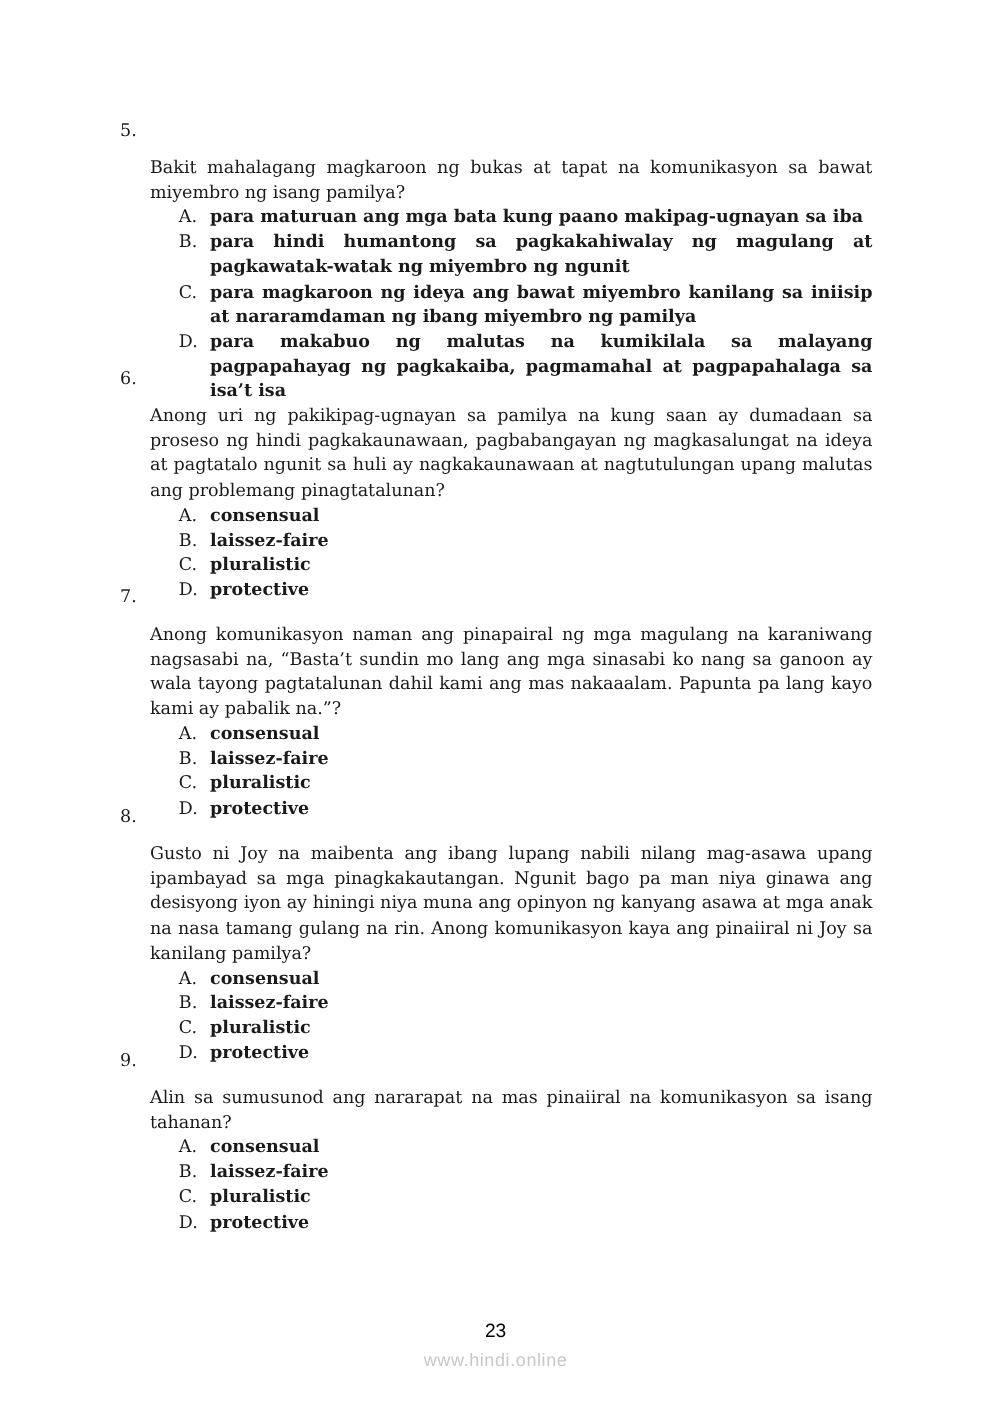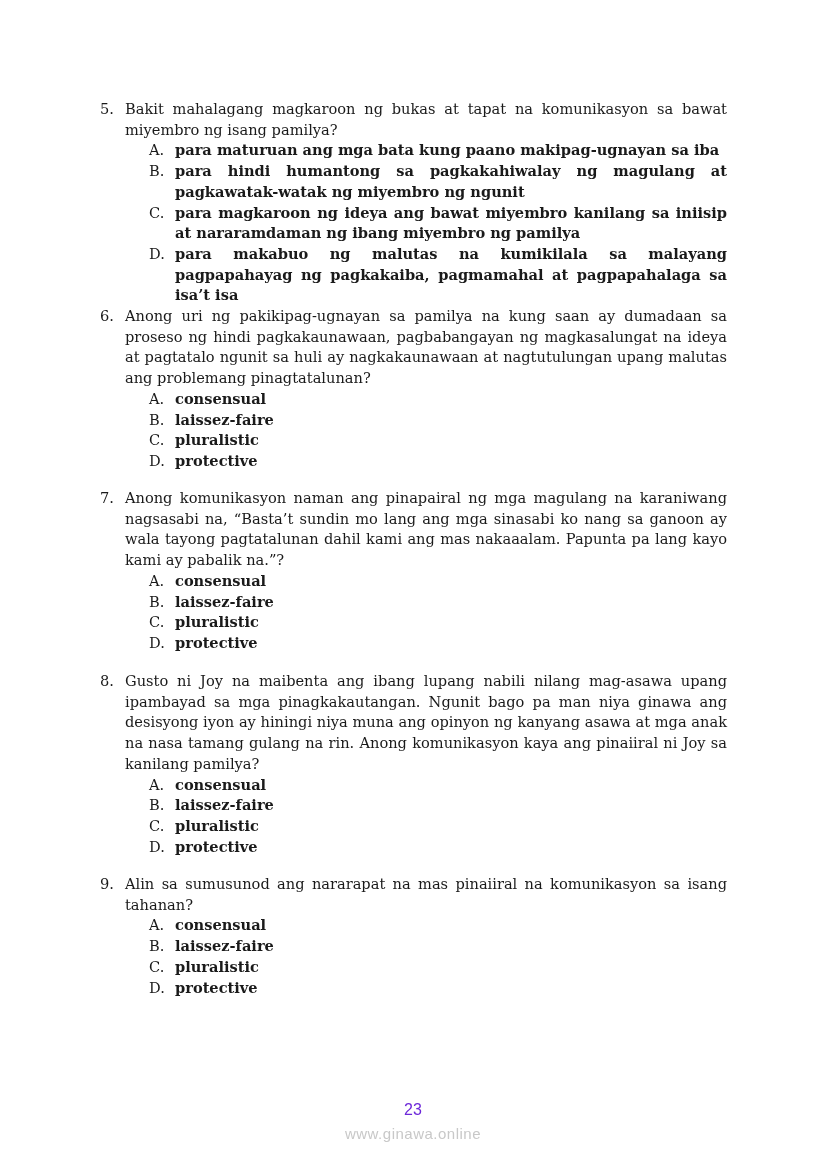--- a/index.html
+++ b/index.html
@@ -5,33 +5,33 @@
     html, body { margin: 0; padding: 0; background: #ffffff; }
     body { width: 826px; height: 1169px; position: relative; overflow: hidden; }
     .page {
       position: absolute; left: 0; top: 0; width: 826px; height: 1169px;
       font-family: "DejaVu Serif", "Liberation Serif", serif;
       color: #1a1a1a; font-size: 14.6px; line-height: 20.7px;
     }
     .question { position: absolute; left: 100px; width: 627px; }
     .q-row { display: flex; }
     .q-num { width: 25px; flex: 0 0 25px; }
-    .q-text { flex: 1; text-align: justify; }
+    .q-text { flex: 1; text-align: justify; margin-top: 31px; }
     .choices { margin-left: 49px; }
     .choice { display: flex; }
     .c-letter { width: 26px; flex: 0 0 26px; }
     .c-text { flex: 1; text-align: justify; text-align-last: left; font-weight: bold; }
     #q5 { top: 99px; }
     #q6 { top: 306px; }
     #q7 { top: 488px; }
     #q8 { top: 671px; }
     #q9 { top: 874px; }
     .page-number {
       position: absolute; left: 0; width: 826px; top: 1100px; text-align: center;
-      font-family: "Liberation Sans", sans-serif; font-size: 16px; color: #6d28d9;
+      font-family: "Liberation Sans", sans-serif; font-size: 16px; color: #000000;
     }
     .watermark {
       position: absolute; left: 0; width: 826px; top: 1124px; text-align: center;
       font-family: "Liberation Sans", sans-serif; font-size: 15px; color: #c8c8c8; letter-spacing: 0.5px;
     }
   </style>
 </head>
 <body>
 
 <div class="page">
@@ -155,14 +155,14 @@
         <span class="c-text">pluralistic</span>
       </div>
       <div class="choice">
         <span class="c-letter">D.</span>
         <span class="c-text">protective</span>
       </div>
     </div>
   </div>
 
   <div class="page-number">23</div>
-  <div class="watermark">www.ginawa.online</div>
+  <div class="watermark">www.hindi.online</div>
 </div>
 
 </body></html>

